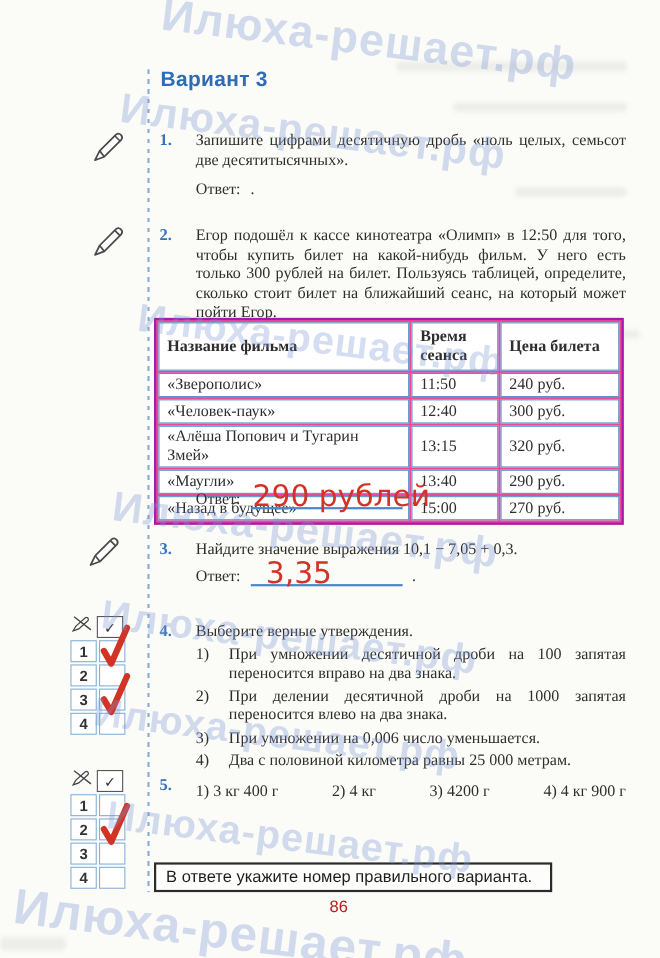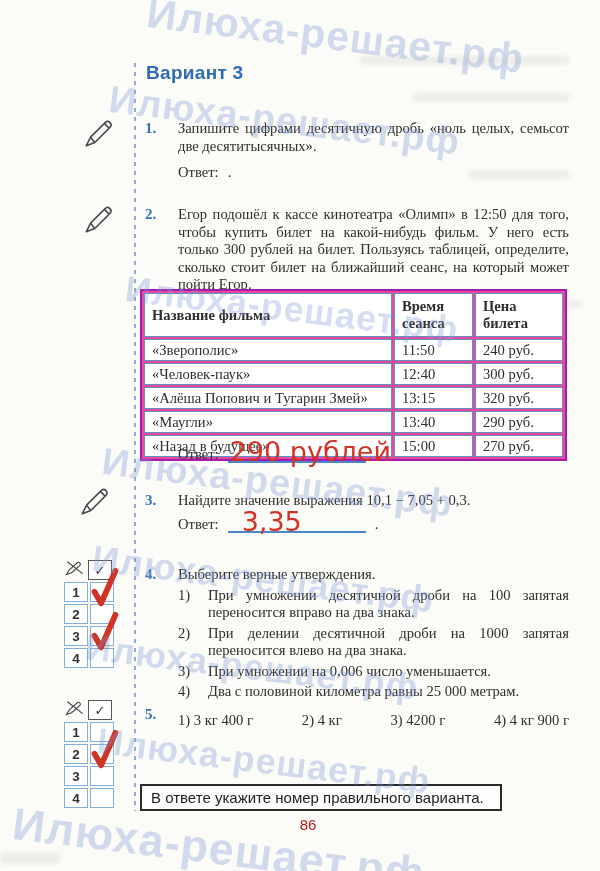--- a/index.html
+++ b/index.html
@@ -53,21 +53,21 @@
   .hand-big { font-size:27px; left:2px; bottom:-6px; }
   
   .film-table {
     position:absolute; left:140px; top:289px; width:427px; z-index:3;
     border-collapse:separate; border-spacing:2px;
     background:#ec4899; border:2px solid #a21caf; font-size:14.6px;
   }
   .film-table th, .film-table td { border:1.5px solid #5b92c8; background:#fff; padding:1px 7px; text-align:left; vertical-align:middle; }
   .film-table th { font-weight:bold; height:44px; line-height:1.15; }
   .film-table td { height:22px; }
-  .c-time { width:79px; } .c-price { width:88px; }
+  .c-time { width:79px; } .c-price { width:108px; }
   
   .grid { position:absolute; left:64px; width:60px; z-index:4; font-family:"Liberation Sans", sans-serif; }
   .grid-q4 { top:560px; } .grid-q5 { top:700px; }
   .grid-header { display:flex; align-items:center; gap:2px; height:20px; margin-bottom:2px; }
   .gbox {
     display:inline-flex; align-items:center; justify-content:center;
     width:24px; height:20px; background:#fff; border:1.6px solid #575757;
     font-size:13px; color:#333;
   }
   .grid-row { display:flex; gap:2px; margin-bottom:2px; position:relative; }

